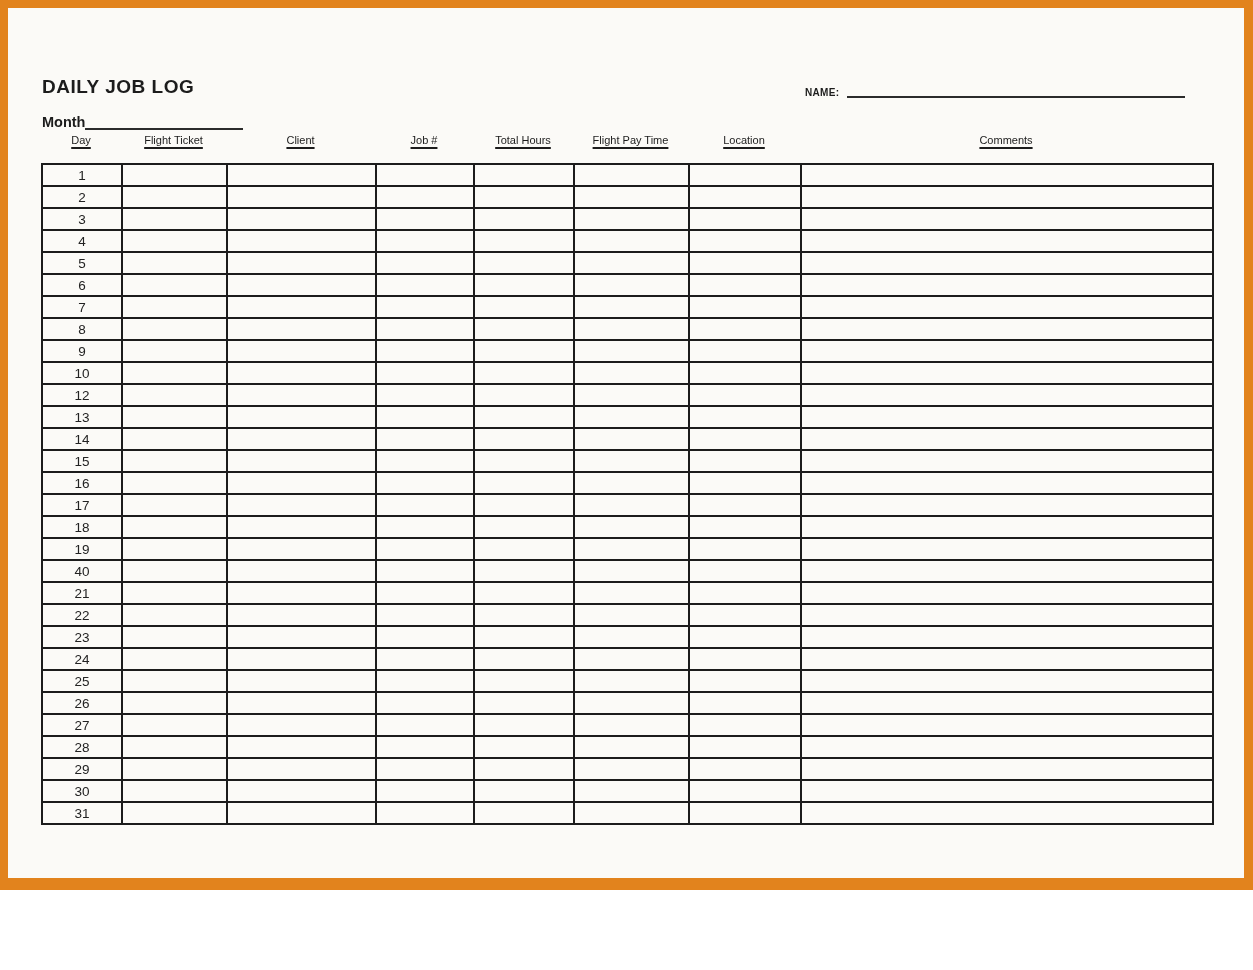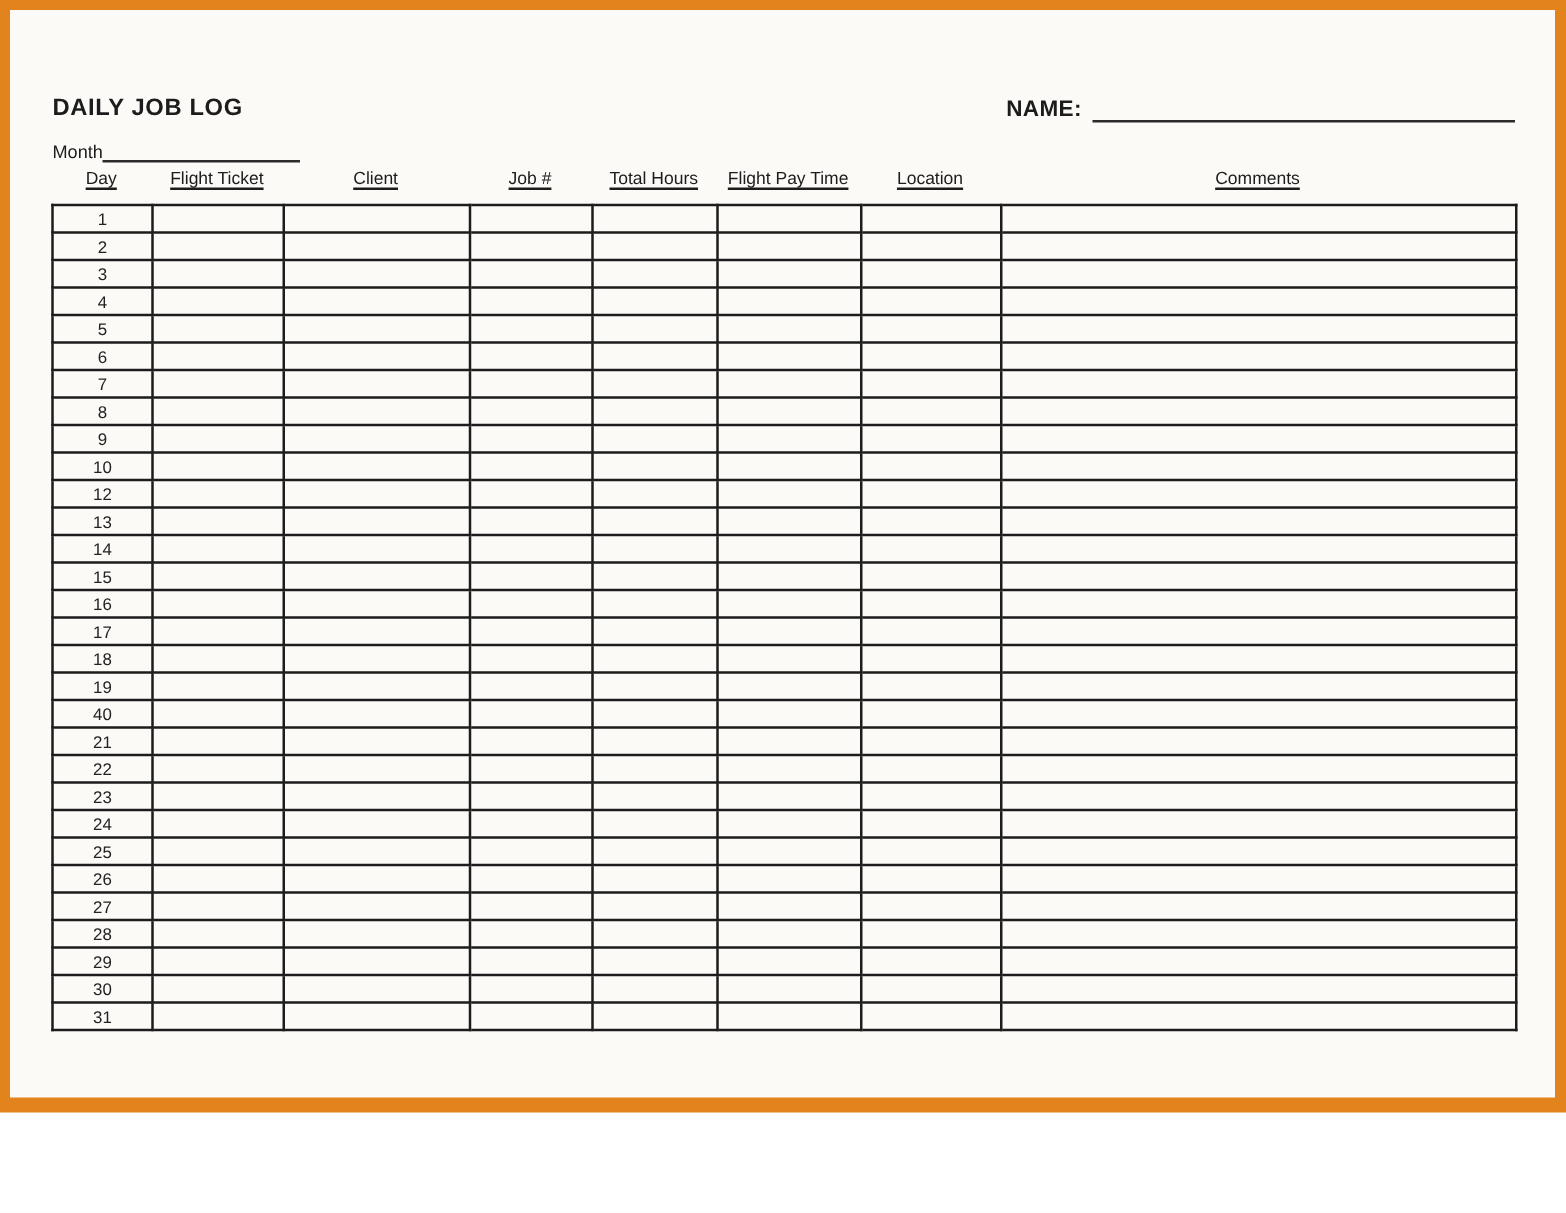--- a/index.html
+++ b/index.html
@@ -34,21 +34,21 @@
   }
   .name-row {
     position: absolute;
     left: 797px;
     top: 72px;
     display: flex;
     align-items: flex-end;
     height: 18px;
   }
   .name-label {
-    font-size: 18px;
+    font-size: 10px;
     font-weight: bold;
     color: var(--ink);
     letter-spacing: 0.3px;
   }
   .name-line {
     display: inline-block;
     width: 338px;
     height: 15px;
     margin-left: 8px;
     border-bottom: 2px solid #2b2b2b;
@@ -56,40 +56,40 @@
   .month-row {
     position: absolute;
     left: 34px;
     top: 104px;
     display: flex;
     align-items: flex-end;
     height: 18px;
   }
   .month-label {
     font-size: 14.5px;
-    font-weight: normal;
+    font-weight: bold;
     color: var(--ink);
   }
   .month-line {
     display: inline-block;
     width: 158px;
     height: 15px;
     border-bottom: 2px solid #2b2b2b;
   }
   .col-headers {
     position: absolute;
     left: 33px;
     top: 126px;
     width: 1171px;
     display: flex;
   }
   .col-headers span {
     display: block;
     text-align: center;
-    font-size: 14px;
+    font-size: 11px;
     color: var(--ink);
     text-decoration: underline;
     text-underline-offset: 3px;
     text-decoration-thickness: 1.5px;
     white-space: nowrap;
   }
   .ch0 { width: 80px; }
   .ch1 { width: 105px; }
   .ch2 { width: 149px; }
   .ch3 { width: 98px; }

